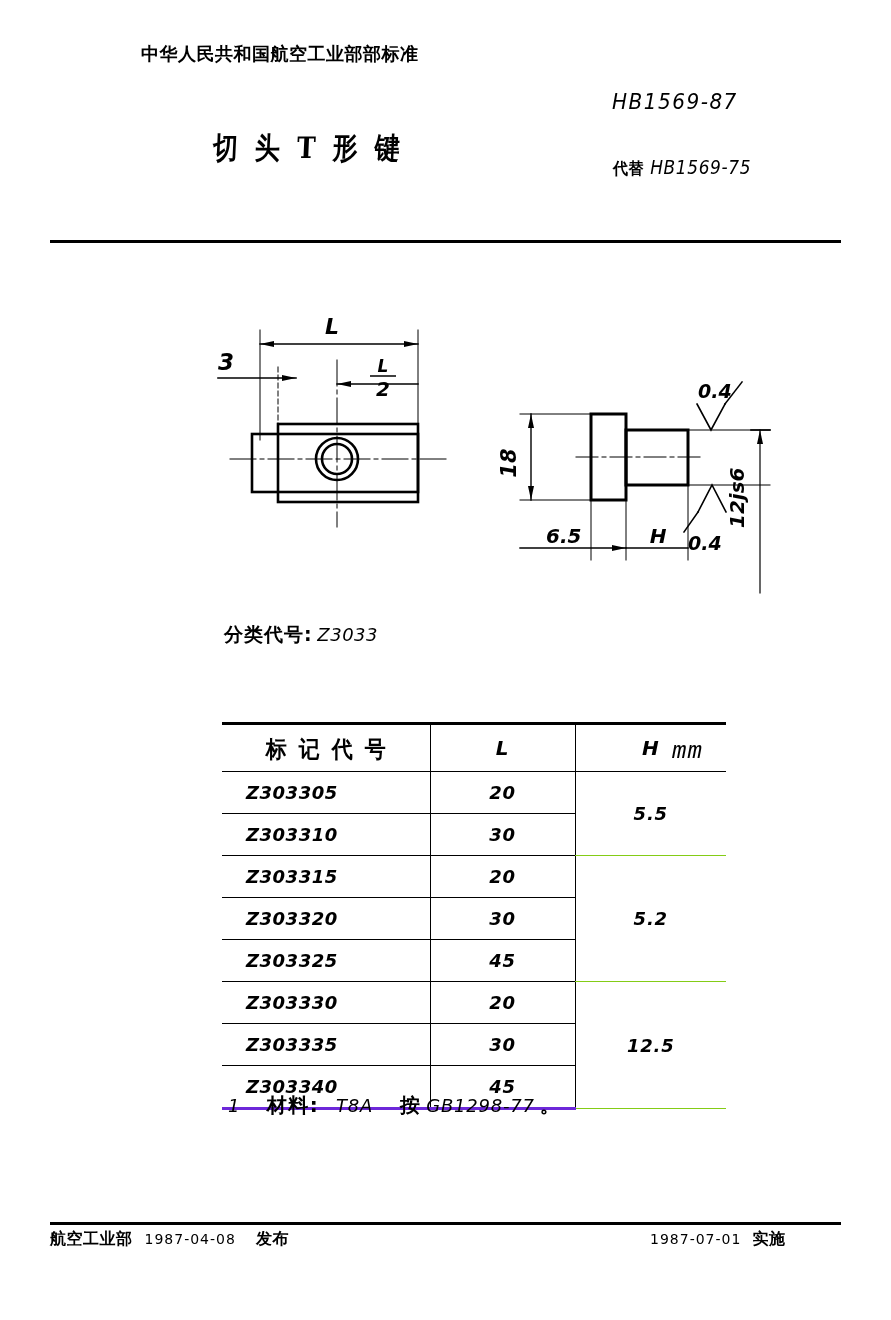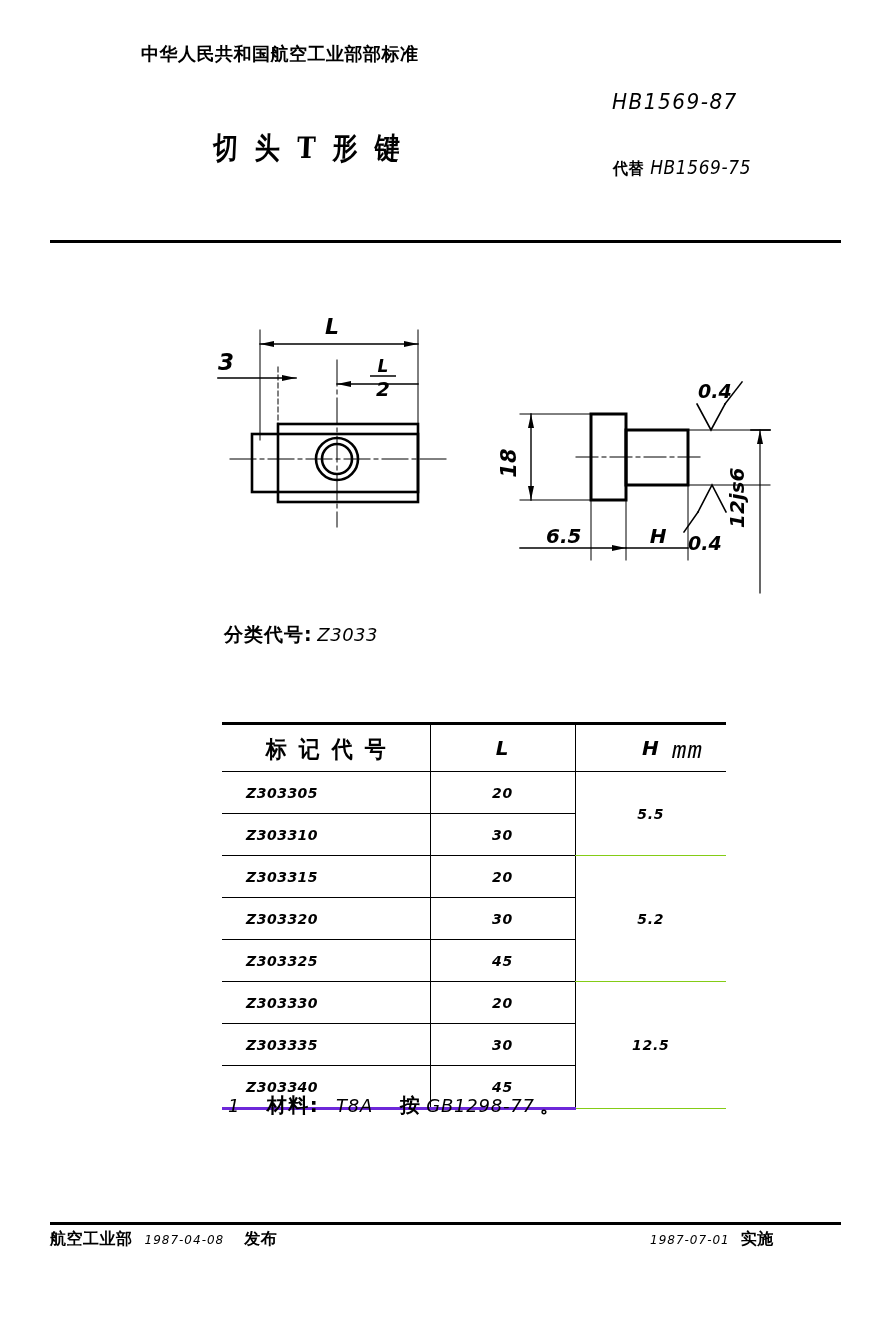--- a/index.html
+++ b/index.html
@@ -137,21 +137,21 @@
     table-layout: fixed;
   }
   #spec-table td, #spec-table th {
     padding: 0;
     margin: 0;
     text-align: center;
     vertical-align: middle;
     font-family: "DejaVu Sans", sans-serif;
     font-style: italic;
     font-weight: 600;
-    font-size: 14px;
+    font-size: 18px;
     letter-spacing: 0.8px;
     border: 0;
   }
   #spec-table .col-code { width: 208px; }
   #spec-table .col-l    { width: 145px; }
   #spec-table .col-h    { width: 151px; }
 
   #spec-table thead th {
     height: 46px;
     border-top: 3px solid #000;
@@ -233,22 +233,21 @@
     white-space: nowrap;
   }
   .footer-cjk {
     font-family: "Liberation Sans", "DejaVu Sans", sans-serif;
     font-weight: bold;
     font-size: 16px;
     letter-spacing: 0.5px;
   }
   .footer-date {
     font-family: "DejaVu Sans", sans-serif;
-    font-style: italic;
-    font-size: 12px;
+    font-size: 14px;
     letter-spacing: 1px;
   }
 </style>
 </head>
 <body>
 
 <div id="page">
 
   <div class="org-title">中华人民共和国航空工业部部标准</div>
 

